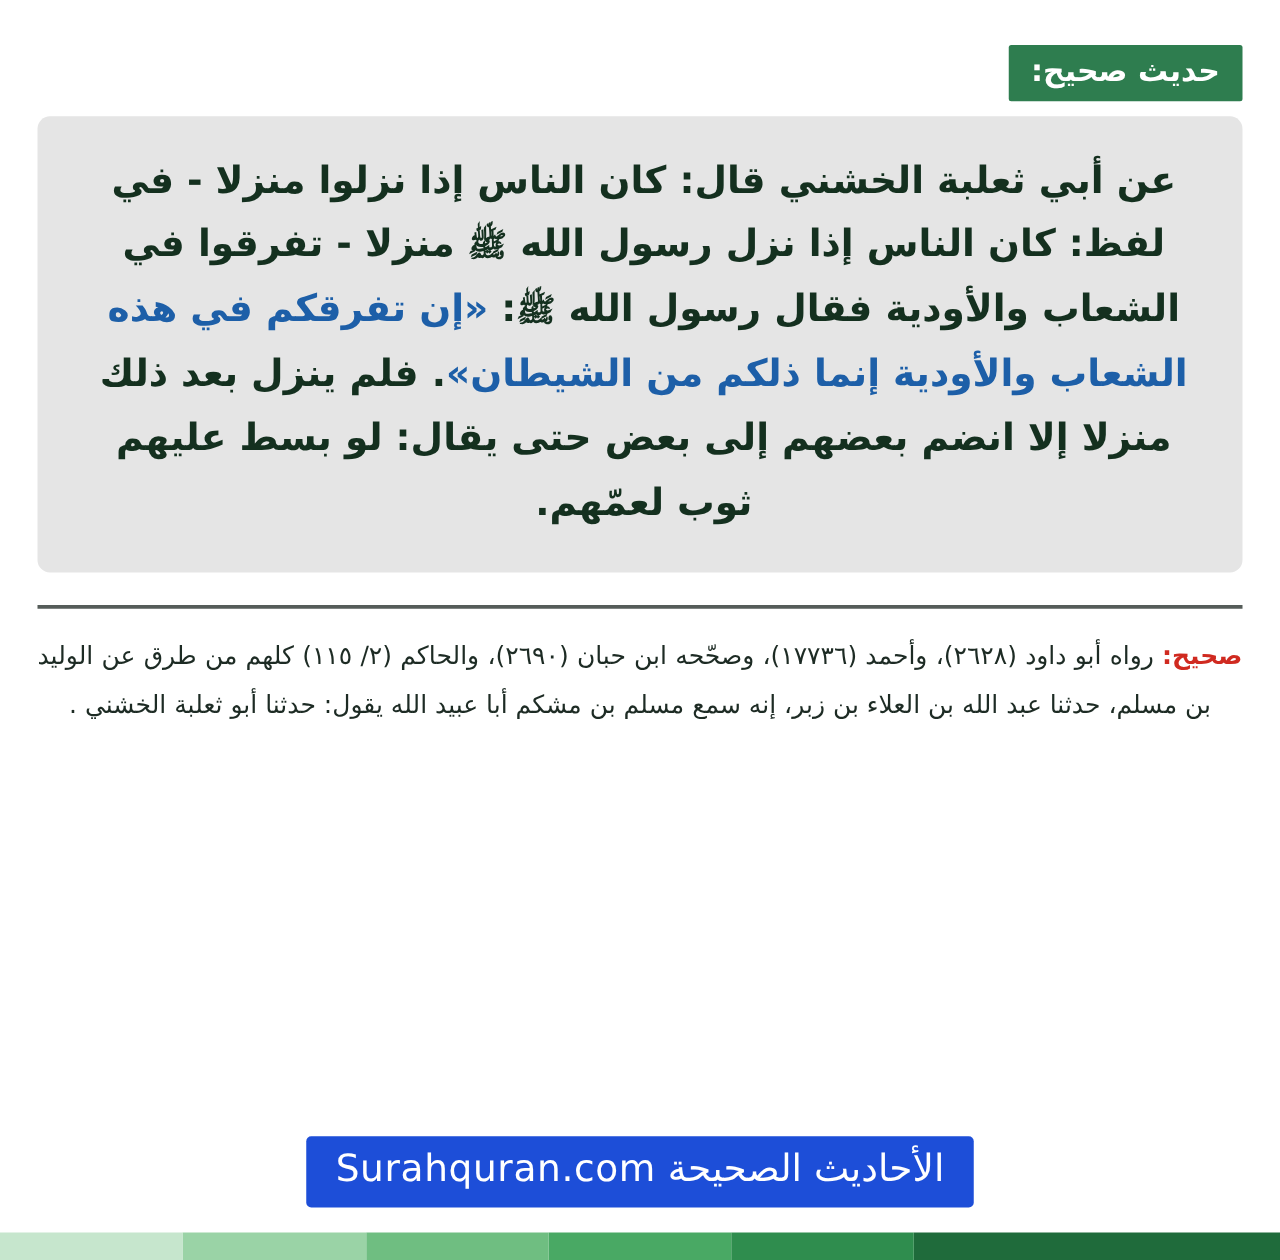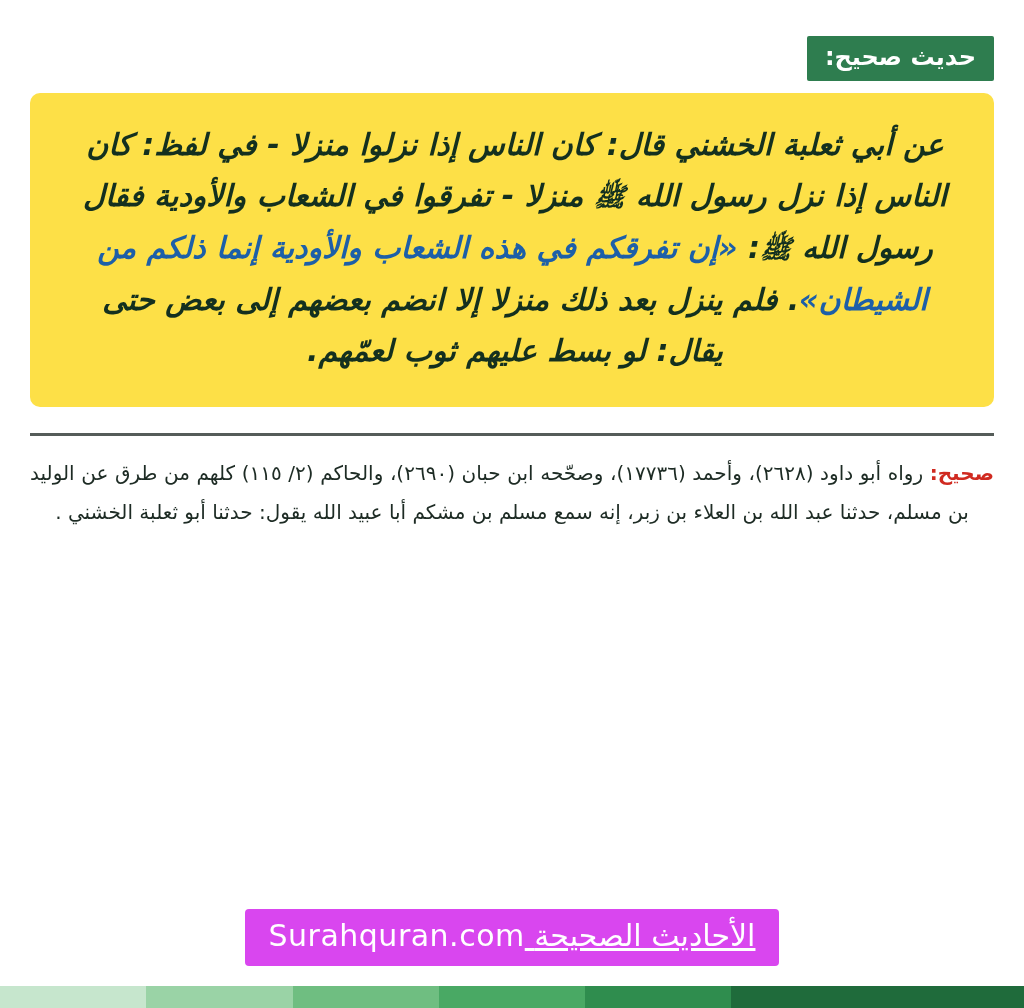--- a/index.html
+++ b/index.html
@@ -39,25 +39,24 @@
     font-weight: bold;
     padding: 7px 18px 9px 18px;
     line-height: 1.2;
     border-radius: 2px;
     display: inline-block;
   }
 
   
   .hadith-box {
     margin-top: 12px;
-    background: #fde047;
+    background: #e5e5e5;
     border-radius: 10px;
     padding: 26px 30px 30px 36px;
     box-sizing: border-box;
-    font-style: italic;
   }
   .hadith-text {
     font-size: 30px;
     font-weight: bold;
     color: #14301f;
     line-height: 1.72;
     text-align: center;
     direction: rtl;
   }
   .hadith-text .quoted {
@@ -93,29 +92,28 @@
   
   .footer-row {
     position: absolute;
     left: 0;
     right: 0;
     bottom: 42px;
     display: flex;
     justify-content: center;
   }
   .footer-badge {
-    background: #d946ef;
+    background: #1d4ed8;
     color: #ffffff;
     font-size: 30px;
     padding: 8px 24px 12px 24px;
     border-radius: 4px;
     line-height: 1.25;
     white-space: nowrap;
     direction: rtl;
-    text-decoration: underline;
   }
   .footer-badge .site {
     direction: ltr;
     display: inline-block;
     letter-spacing: 0.5px;
   }
 
   
   .bottom-bar {
     position: absolute;

